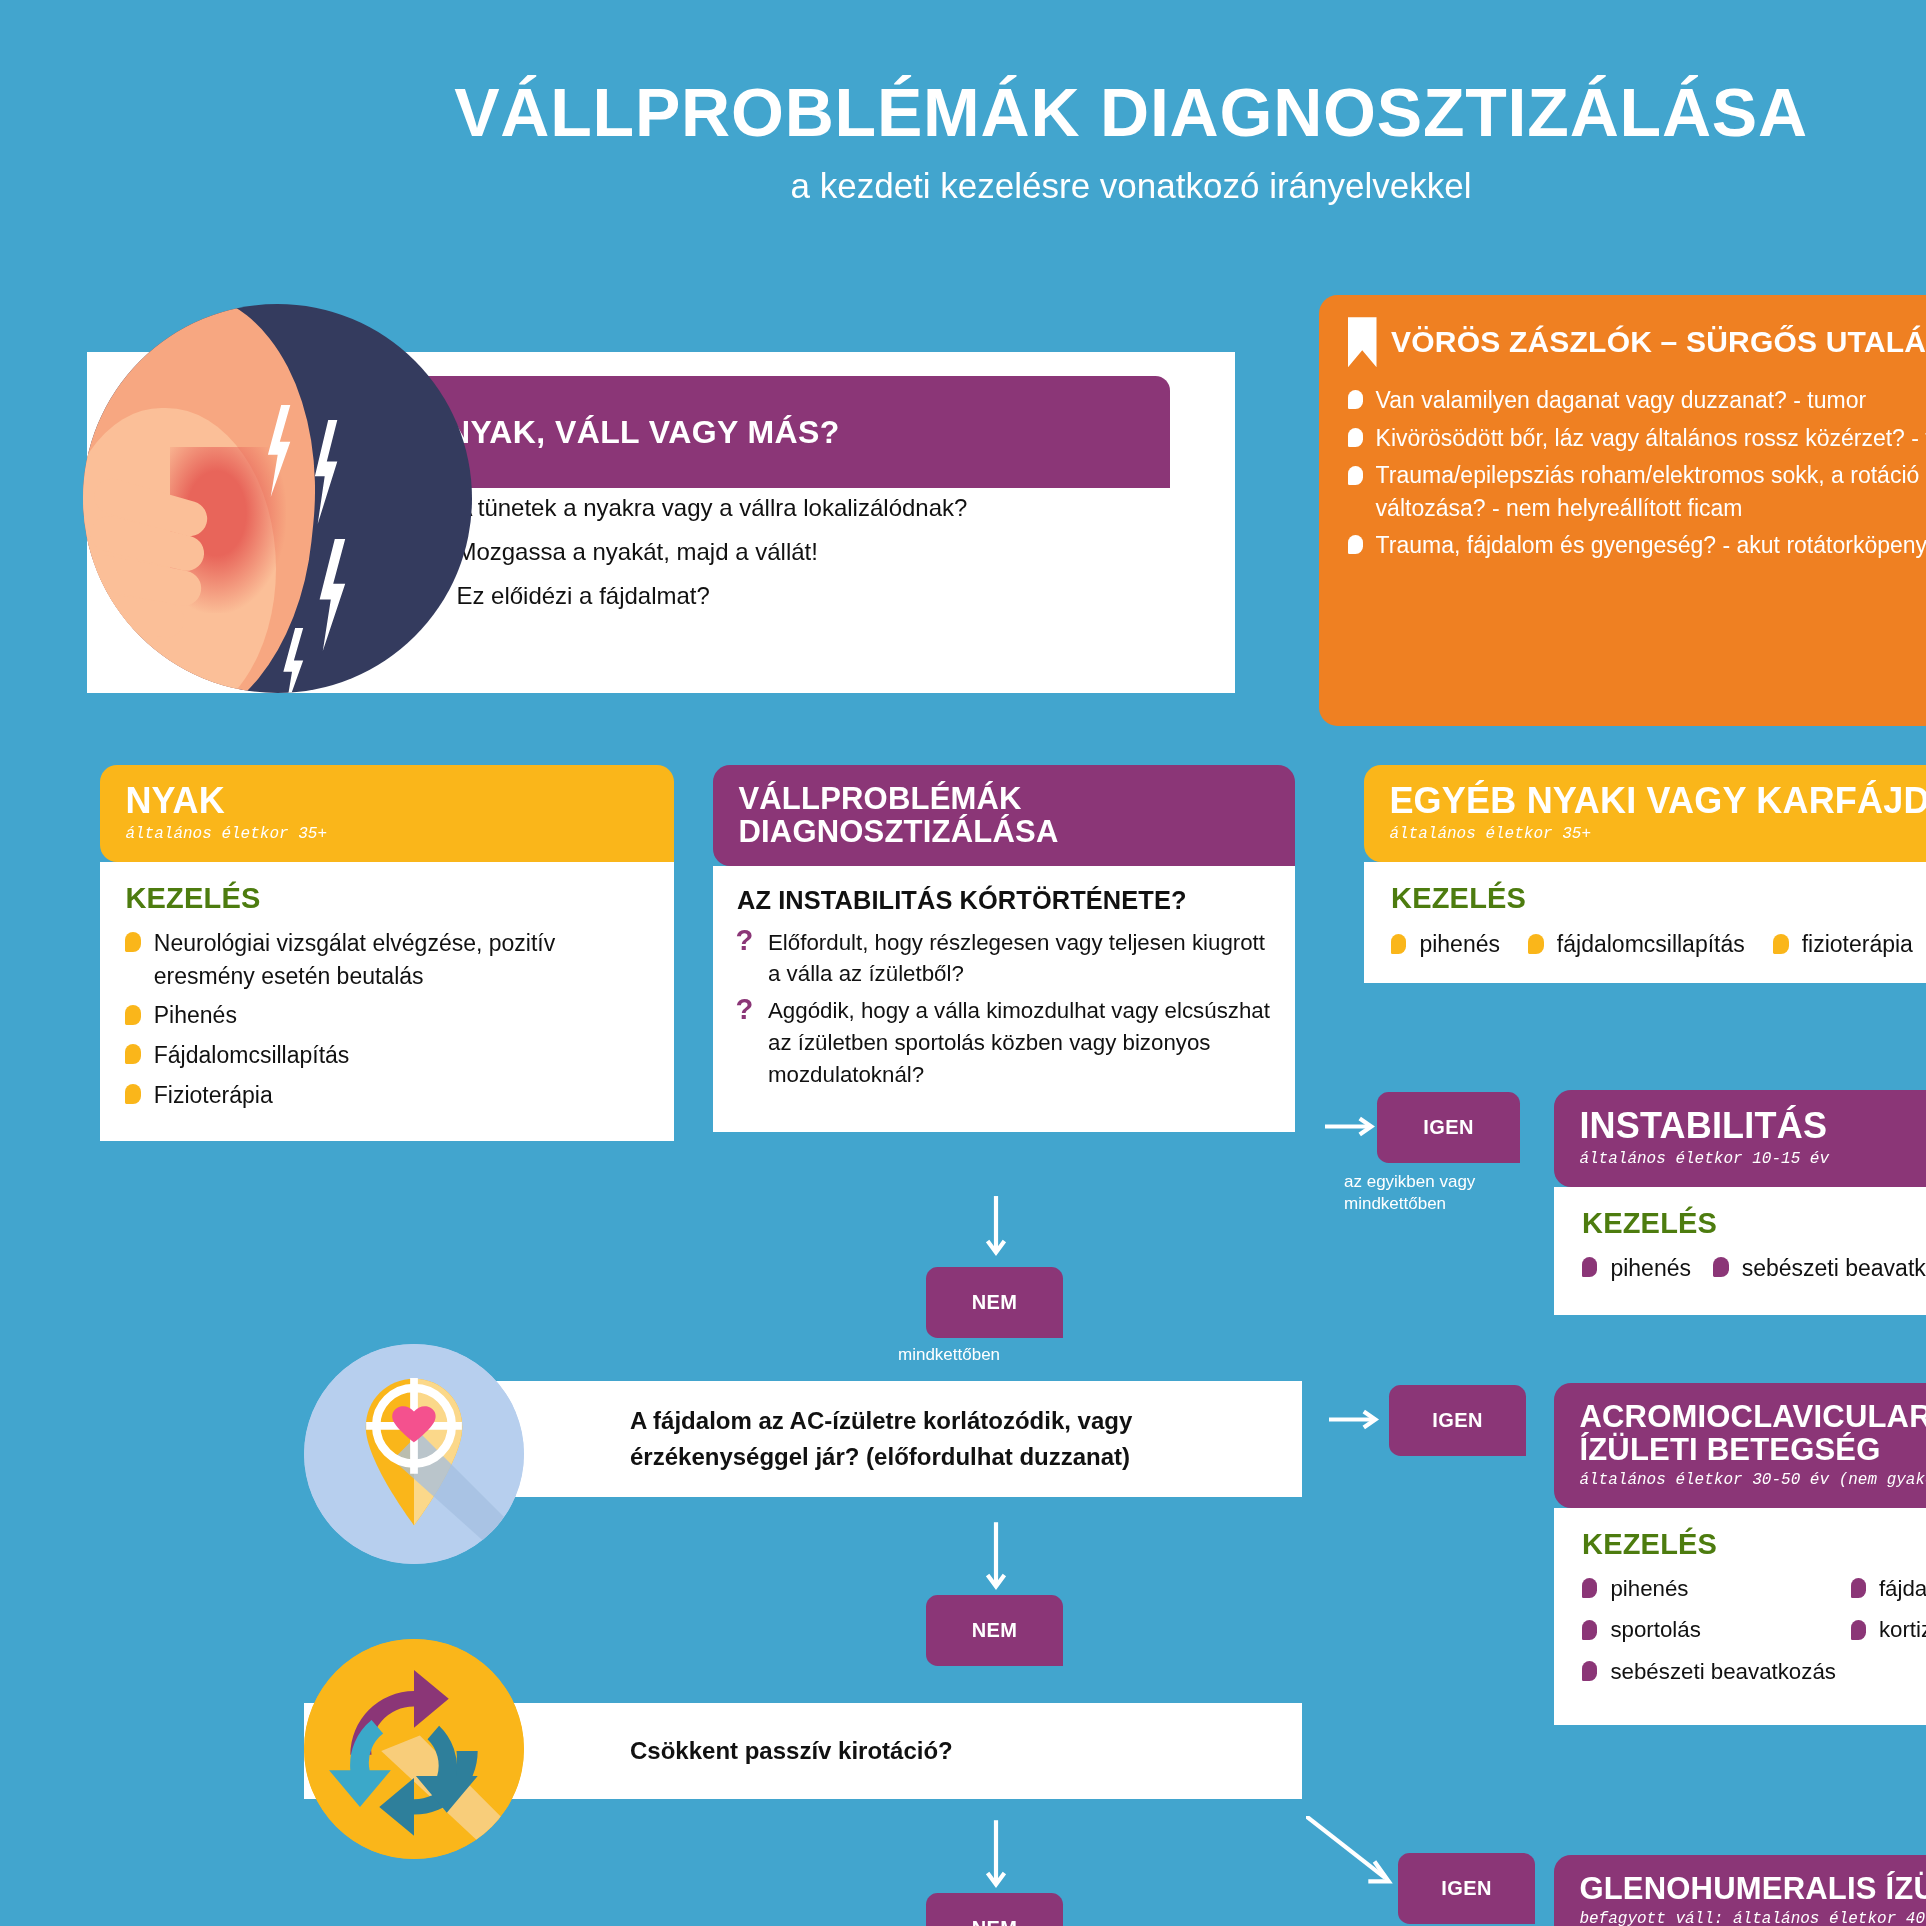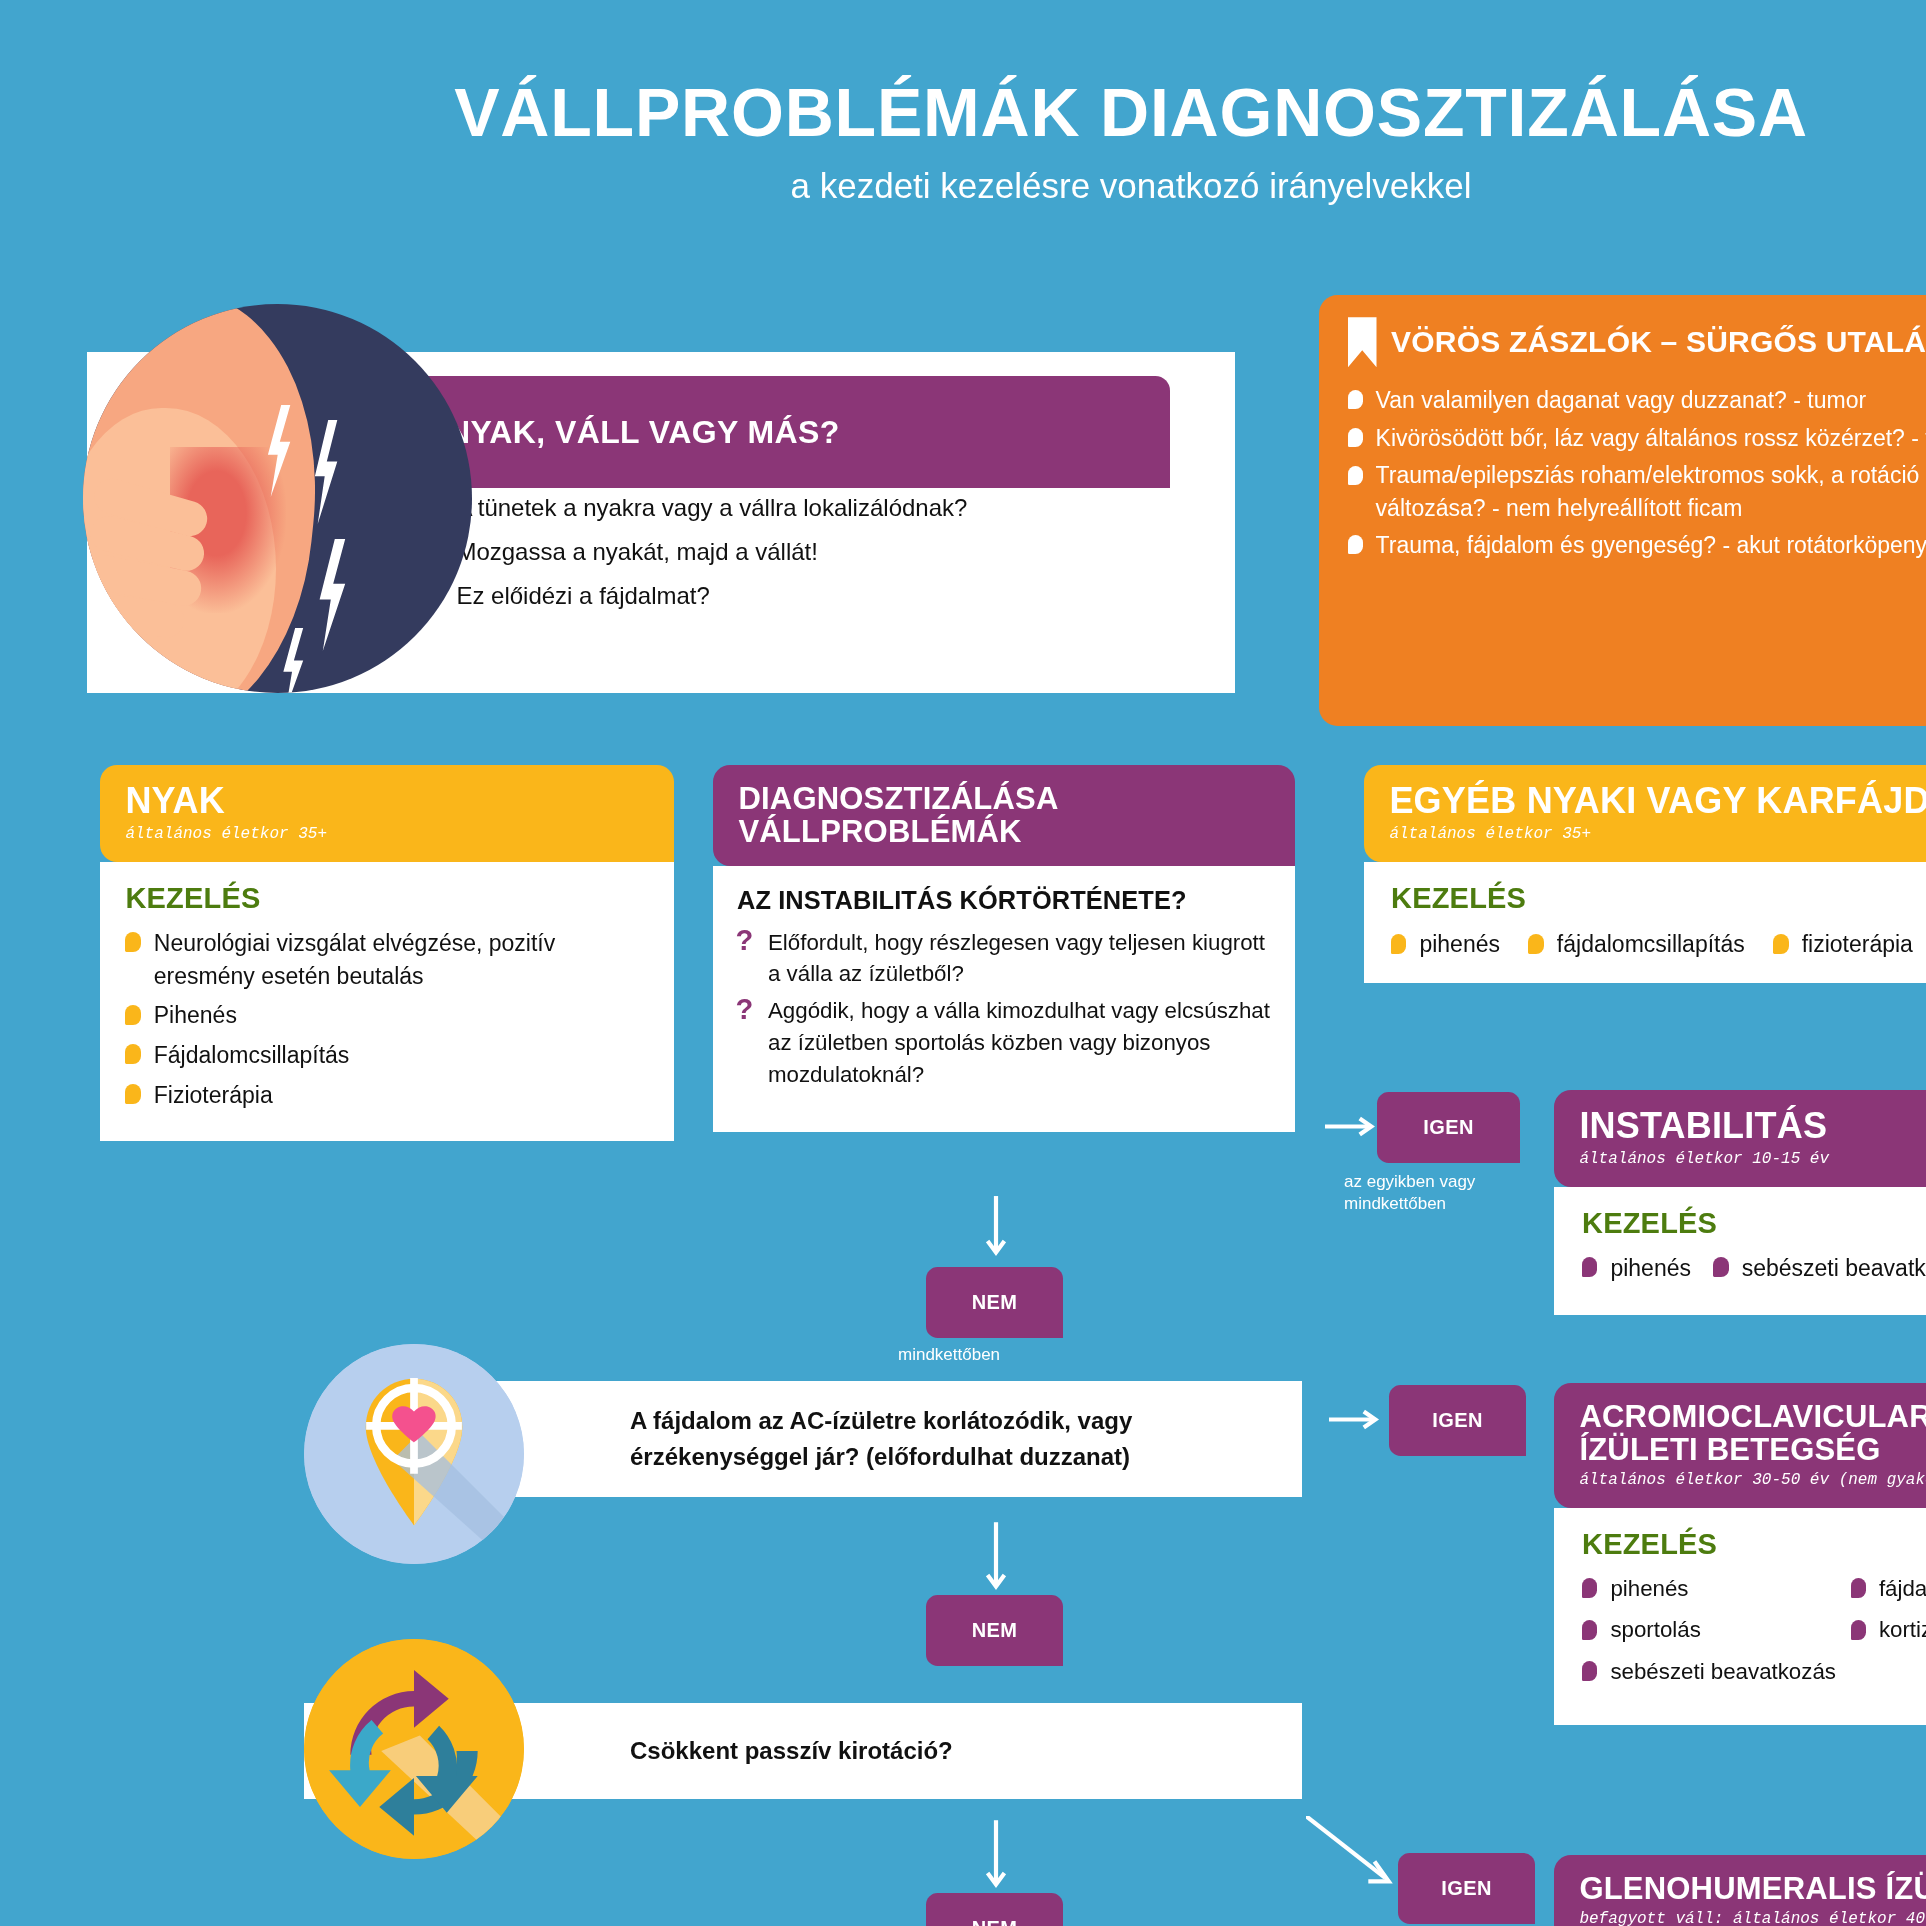--- a/index.html
+++ b/index.html
@@ -288,22 +288,22 @@
       <li>
           <span class="dot yellow"></span>
           <span class="li-txt">Fizioterápia</span>
         </li>
     </ul>
   </div>
 </div>
 
 <div class="card" id="card-diag">
   <div class="hdr purple">
+    <div class="hdr-title sm">VÁLLPROBLÉMÁK</div>
     <div class="hdr-title sm">DIAGNOSZTIZÁLÁSA</div>
-    <div class="hdr-title sm">VÁLLPROBLÉMÁK</div>
   </div>
   <div class="card-body">
     <div class="qh">AZ INSTABILITÁS KÓRTÖRTÉNETE?</div>
     <ul style="margin-top:11.6px;">
       <li>
           <span class="dot q"></span>
           <span class="li-txt">Előfordult, hogy részlegesen vagy teljesen kiugrott a válla az ízületből?</span>
         </li>
       <li>
           <span class="dot q"></span>

